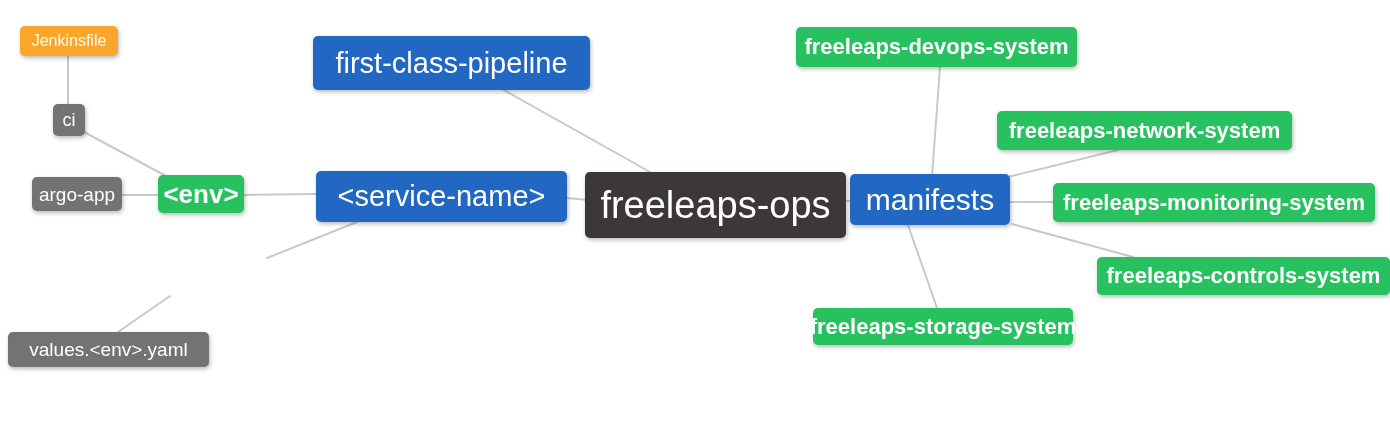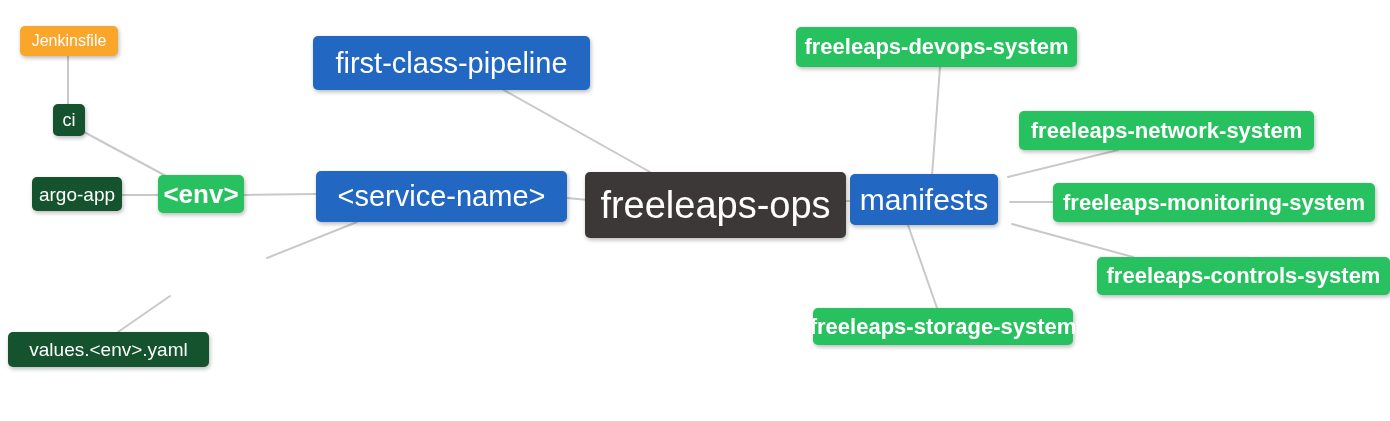--- a/index.html
+++ b/index.html
@@ -11,35 +11,35 @@
   svg#edges{position:absolute;left:0;top:0;}
   .node{
     position:absolute;display:flex;align-items:center;justify-content:center;
     color:#ffffff;border-radius:5px;white-space:nowrap;
     box-shadow:1px 2px 4px rgba(0,0,0,0.28);
     cursor:pointer;box-sizing:border-box;line-height:1;
   }
   .lvl-root{background:#3c3838;}
   .lvl-1{background:#2268c2;}
   .lvl-2{background:#27c15f;font-weight:bold;}
-  .lvl-3{background:#14532d;}
+  .lvl-3{background:#737373;}
   .lvl-4{background:#f9a62b;}
 
   #node-freeleaps-ops       {left:585px;top:172px;width:261px;height:66px;font-size:38px;}
   #node-first-class-pipeline{left:313px;top:36px; width:277px;height:54px;font-size:29px;}
   #node-service-name        {left:316px;top:171px;width:251px;height:51px;font-size:29px;}
-  #node-manifests           {left:850px;top:174px;width:148px;height:51px;font-size:30px;}
+  #node-manifests           {left:850px;top:174px;width:160px;height:51px;font-size:30px;}
   #node-env                 {left:158px;top:175px;width:86px; height:38px;font-size:26px;}
   #node-helm-pkg            {left:147px;top:257px;width:120px;height:38px;font-size:26px;}
   #node-argo-app            {left:32px; top:177px;width:90px; height:34px;font-size:19px;}
   #node-values-env-yaml     {left:8px;  top:332px;width:201px;height:35px;font-size:19px;}
   #node-ci                  {left:53px; top:104px;width:32px; height:32px;font-size:18px;}
   #node-jenkinsfile         {left:20px; top:26px; width:98px; height:30px;font-size:16px;}
   #node-devops-system       {left:796px; top:27px; width:281px;height:40px;font-size:22px;}
-  #node-network-system      {left:1019px;top:111px;width:295px;height:39px;font-size:22px;}
+  #node-network-system      {left:997px;top:111px;width:295px;height:39px;font-size:22px;}
   #node-monitoring-system   {left:1053px;top:183px;width:322px;height:39px;font-size:22px;}
   #node-controls-system     {left:1061px;top:257px;width:293px;height:38px;font-size:22px;margin-left:36px;}
   #node-storage-system      {left:813px; top:308px;width:260px;height:37px;font-size:22px;}
 
   line{stroke:#c9c9c9;stroke-width:2;stroke-linecap:round;}
 </style>
 </head>
 <body>
 
 <div id="canvas">

